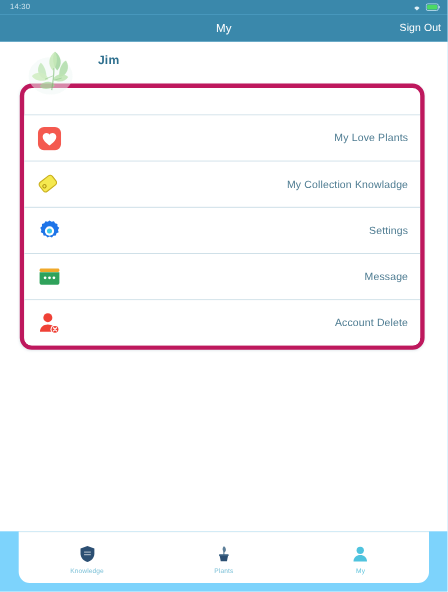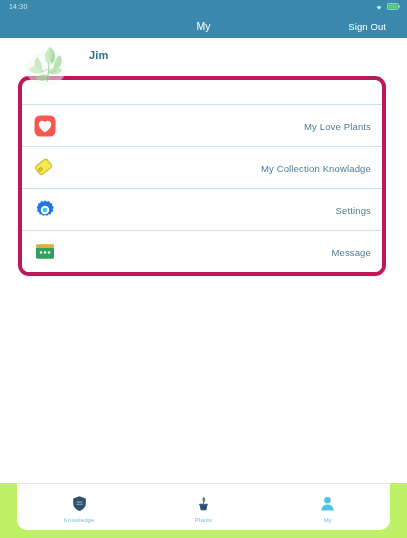--- a/index.html
+++ b/index.html
@@ -11,21 +11,21 @@
     height: 538px;
     background: #ffffff;
     font-family: "Liberation Sans", sans-serif;
     overflow: hidden;
     position: relative;
   }
   .phone {
     position: relative;
     width: 407px;
     height: 538px;
-    background: #bef264;
+    background: #7dd3fc;
     display: flex;
     flex-direction: column;
   }
 
   
   .statusbar {
     height: 13px;
     background: #3a88ab;
     display: flex;
     align-items: center;
@@ -61,21 +61,21 @@
     left: 0; right: 0;
     top: 50%;
     transform: translateY(-50%);
     text-align: center;
     color: #ffffff;
     font-size: 10.5px;
     letter-spacing: 0.1px;
   }
   .nav-signout {
     position: absolute;
-    right: 21px;
+    right: 6px;
     top: 50%;
     transform: translateY(-50%);
     color: #ffffff;
     font-size: 9.5px;
     letter-spacing: 0.1px;
     cursor: pointer;
   }
 
   
   .content {
@@ -273,20 +273,32 @@
             <rect x="2" y="3.2" width="18" height="3" rx="1.2" fill="#f0a92b"></rect>
             <path d="M2 6.6 h18 v9.6 a1.6 1.6 0 0 1 -1.6 1.6 h-14.8 a1.6 1.6 0 0 1 -1.6 -1.6 z" fill="#2fa25b"></path>
             <circle cx="7" cy="11.6" r="1.25" fill="#ffffff"></circle>
             <circle cx="11" cy="11.6" r="1.25" fill="#ffffff"></circle>
             <circle cx="15" cy="11.6" r="1.25" fill="#ffffff"></circle>
           </svg>
         </span>
         <span class="row-label">Message</span>
       </div>
 
+      <div class="row">
+        <span class="row-icon">
+          <svg width="24" height="24" viewBox="0 0 24 24">
+            <circle cx="10.5" cy="6.8" r="4.1" fill="#ef4136"></circle>
+            <path d="M3.3 19.6 c0 -4.1 3.2 -6.6 7.2 -6.6 c4 0 7.2 2.5 7.2 6.6 z" fill="#ef4136"></path>
+            <circle cx="17" cy="17.4" r="4.1" fill="#ffffff"></circle>
+            <circle cx="17" cy="17.4" r="3.1" fill="#ef4136"></circle>
+            <path d="M15.6 16 l2.8 2.8 M18.4 16 l-2.8 2.8" stroke="#ffffff" stroke-width="1.1" stroke-linecap="round"></path>
+          </svg>
+        </span>
+        <span class="row-label">Account Delete</span>
+      </div>
     </div>
 
     <div class="profile">
       <span class="avatar">
         <svg width="58" height="50" viewBox="0 0 58 50">
           <g opacity="0.92">
             <ellipse cx="26" cy="27" rx="20" ry="17" fill="#eef8f4" opacity="0.55"></ellipse>
             <path d="M30 5 C36 9 37 17 32 22 C28 18 27 10 30 5 Z" fill="#9fd49a" opacity="0.9"></path>
             <path d="M30 5 C24 9 23 17 28 22 C32 18 33 10 30 5 Z" fill="#c3e7b4" opacity="0.85"></path>
             <path d="M40 13 C44 19 41 27 34 28 C33 22 36 15 40 13 Z" fill="#a9dba2" opacity="0.85"></path>

